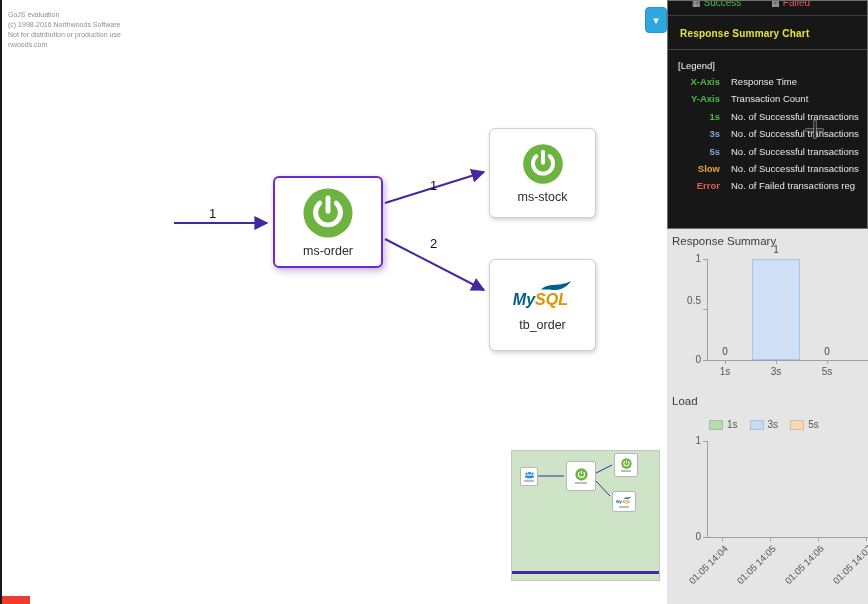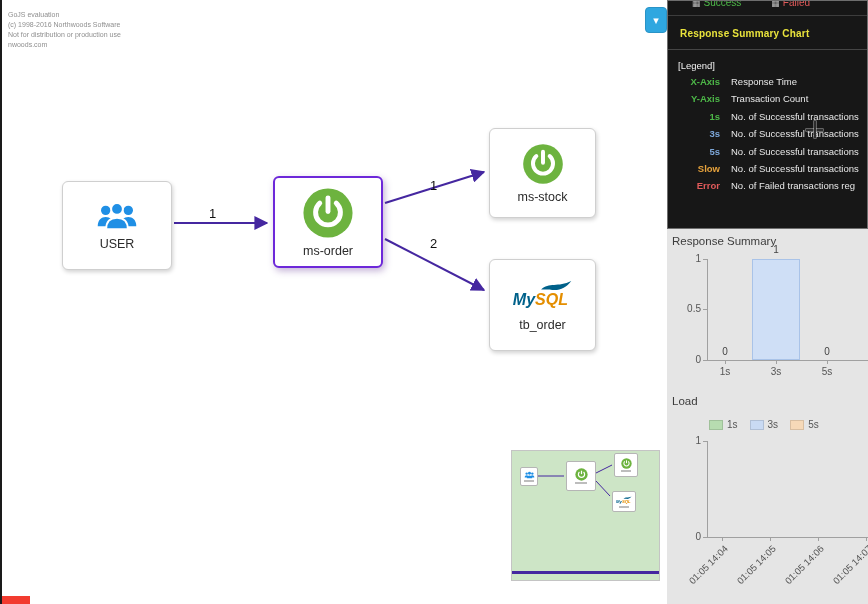--- a/index.html
+++ b/index.html
@@ -96,33 +96,20 @@
       </defs>
       <line x1="174" y1="223" x2="267" y2="223" stroke="#4527a0" stroke-width="2" marker-end="url(#arrow)"></line>
       <line x1="385" y1="203" x2="484" y2="172" stroke="#4527a0" stroke-width="2" marker-end="url(#arrow)"></line>
       <line x1="385" y1="239" x2="484" y2="290" stroke="#4527a0" stroke-width="2" marker-end="url(#arrow)"></line>
     </svg>
 
     <div class="edge-label" style="left:209px; top:206px;">1</div>
     <div class="edge-label" style="left:430px; top:178px;">1</div>
     <div class="edge-label" style="left:430px; top:236px;">2</div>
 
-    <div class="node" style="left:62px; top:181px; width:110px; height:89px;">
-      <svg width="42" height="32" viewBox="0 0 44 34">
-        <g fill="#1f8fe5">
-          <circle cx="10" cy="11" r="5"></circle>
-          <path d="M1.5 28 c0-7 4-10 8.5-10 c4.5 0 8.5 3 8.5 10 z"></path>
-          <circle cx="34" cy="11" r="5"></circle>
-          <path d="M25.5 28 c0-7 4-10 8.5-10 c4.5 0 8.5 3 8.5 10 z"></path>
-          <circle cx="22" cy="9.5" r="6.2" stroke="#fff" stroke-width="2"></circle>
-          <path d="M10.5 31 c0-8.5 5-12 11.5-12 c6.5 0 11.5 3.5 11.5 12 z" stroke="#fff" stroke-width="2"></path>
-        </g>
-      </svg>
-      <div class="nlabel">USER</div>
-    </div>
 
     <div class="node selected" style="left:273px; top:176px; width:110px; height:92px;">
       <svg width="52" height="52" viewBox="0 0 36 36">
         <circle cx="18" cy="18" r="17" fill="#6db33f"></circle>
         <path d="M18 7.5 V17" stroke="#fff" stroke-width="3.4" stroke-linecap="round" fill="none"></path>
         <path d="M12.3 11.2 a8.6 8.6 0 1 0 11.4 0" stroke="#fff" stroke-width="3.4" stroke-linecap="round" fill="none"></path>
       </svg>
       <div class="nlabel">ms-order</div>
     </div>
 
@@ -237,21 +224,21 @@
           <span class="lg-desc">No. of Failed transactions reg</span>
         </div>
       </div>
     </div>
 
     <div class="charts">
 
       <div class="chart-title" style="top:6px;">Response Summary</div>
 
       <div class="ylab" style="top:24px;">1</div>
-      <div class="ylab" style="top:74px;text-align:right;">0.5</div>
+      <div class="ylab" style="top:66px;text-align:right;">0.5</div>
       <div class="ylab" style="top:125px;">0</div>
       <div class="tick" style="left:36px; top:30px;  width:4px; height:1px;"></div>
       <div class="tick" style="left:36px; top:80px;  width:4px; height:1px;"></div>
       <div class="tick" style="left:36px; top:131px; width:4px; height:1px;"></div>
 
       <div class="bar" style="left: 85px; top: 30px; width: 48px; height: 101px; background-color: rgb(207, 223, 246);"></div>
 
       <div class="vlab" style="left:43px;  top:117px;">0</div>
       <div class="vlab" style="left:94px;  top:15px;">1</div>
       <div class="vlab" style="left:145px; top:117px;">0</div>

